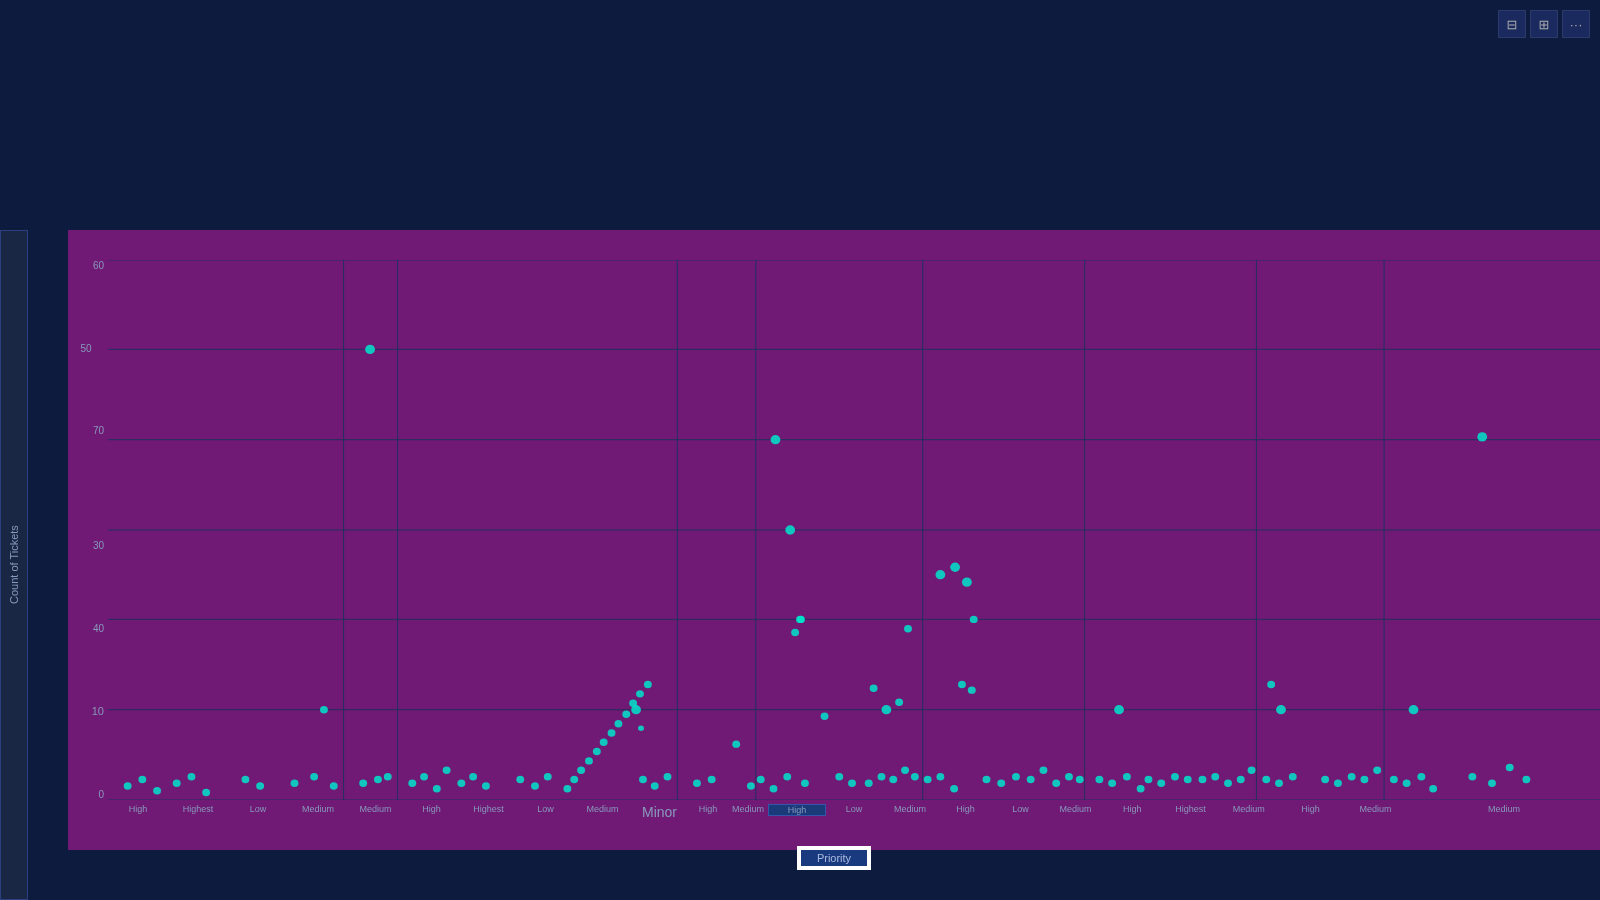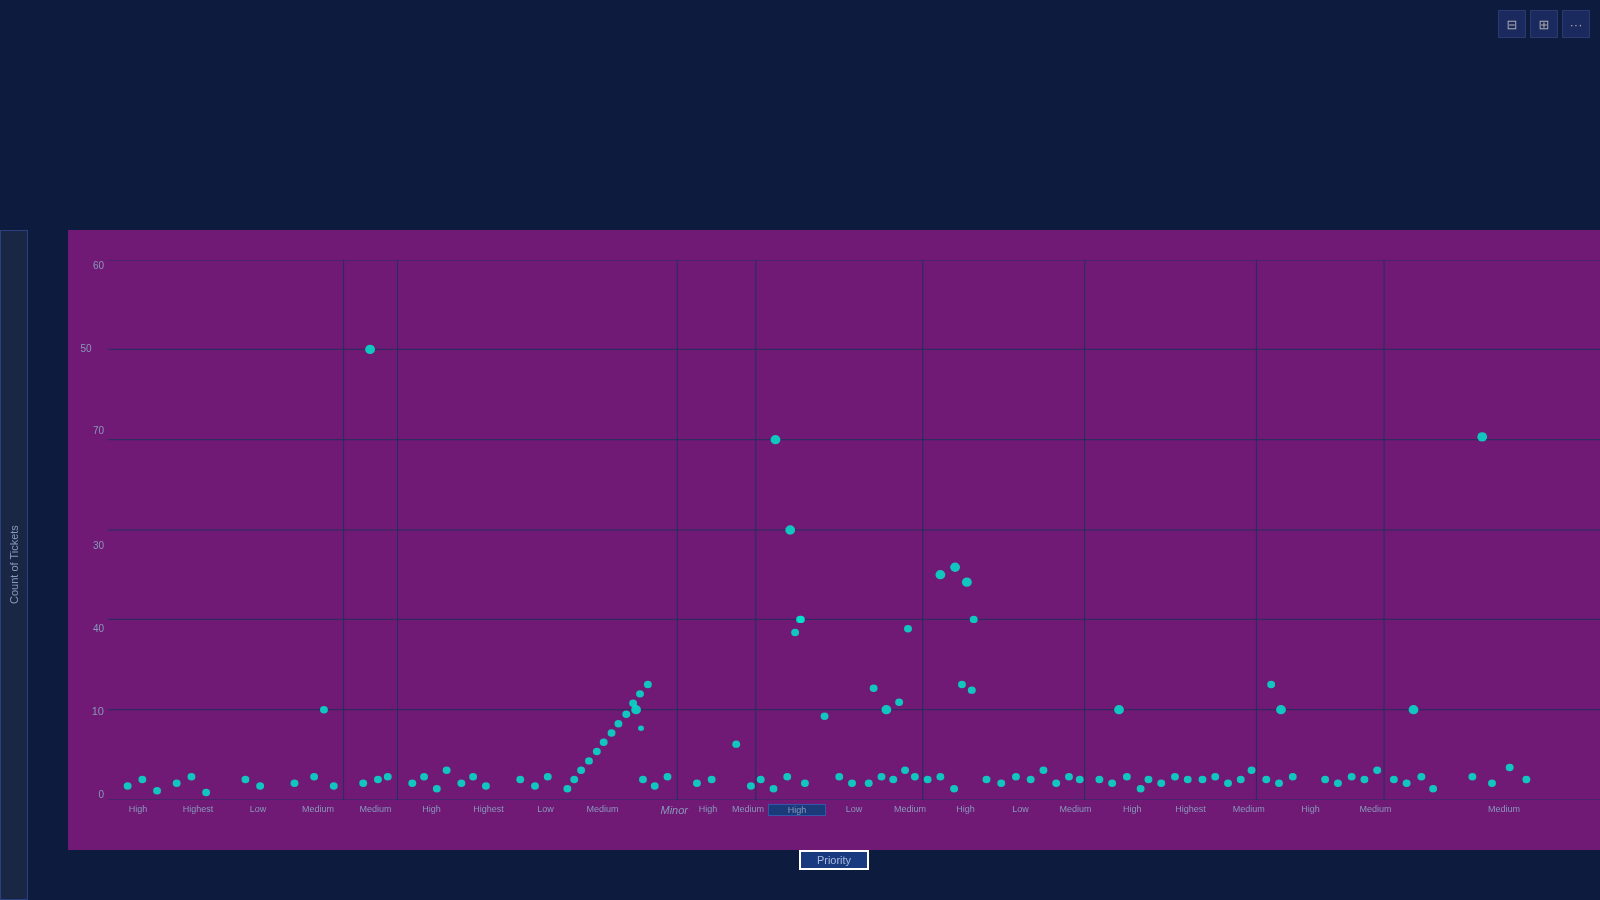--- a/index.html
+++ b/index.html
@@ -339,21 +339,21 @@
 
           <div style="width:55px;display:flex;flex-shrink:0;">
             <span style="flex:1;text-align:center;font-size:9px;color:#8899bb;">Medium</span>
           </div>
 
           <div style="width:285px;display:flex;flex-shrink:0;">
             <span style="flex:1;text-align:center;font-size:9px;color:#8899bb;">High</span>
             <span style="flex:1;text-align:center;font-size:9px;color:#8899bb;">Highest</span>
             <span style="flex:1;text-align:center;font-size:9px;color:#8899bb;">Low</span>
             <span style="flex:1;text-align:center;font-size:9px;color:#8899bb;">Medium</span>
-            <span style="flex:1;text-align:right;font-size:11px;color:#8899bb;font-style:italic;">Minor</span>
+            <span style="flex:1;text-align:center;font-size:14px;color:#8899bb;">Minor</span>
           </div>
 
           <div style="width:80px;display:flex;flex-shrink:0;">
             <span style="flex:1;text-align:center;font-size:9px;color:#8899bb;">High</span>
             <span style="flex:1;text-align:center;font-size:9px;color:#8899bb;">Medium</span>
           </div>
 
           <div style="width:170px;display:flex;flex-shrink:0;">
             <span style="flex:1;text-align:center;font-size:9px;color:#8899bb;background:#1a3a7a;border:1px solid #3355aa;">High</span>
             <span style="flex:1;text-align:center;font-size:9px;color:#8899bb;">Low</span>
@@ -376,21 +376,21 @@
             <span style="flex:1;text-align:center;font-size:9px;color:#8899bb;">High</span>
             <span style="flex:1;text-align:center;font-size:9px;color:#8899bb;">Medium</span>
           </div>
 
           <div style="flex:1;display:flex;">
             <span style="flex:1;text-align:center;font-size:9px;color:#8899bb;">Medium</span>
           </div>
         </div>
 
         <div style="position:absolute;bottom:-20px;left:0;right:0;display:flex;justify-content:center;">
-          <span style="background:#1a3a80;padding:2px 16px;font-size:11px;color:#aabbdd;border:2px solid #ffffff;">Priority</span>
+          <span style="background:#1a3a80;padding:2px 16px;font-size:11px;color:#aabbdd;border:4px solid #ffffff;">Priority</span>
         </div>
 
       </div>
 
     </div>
 
   </div>
 </div>
 
 </body></html>

